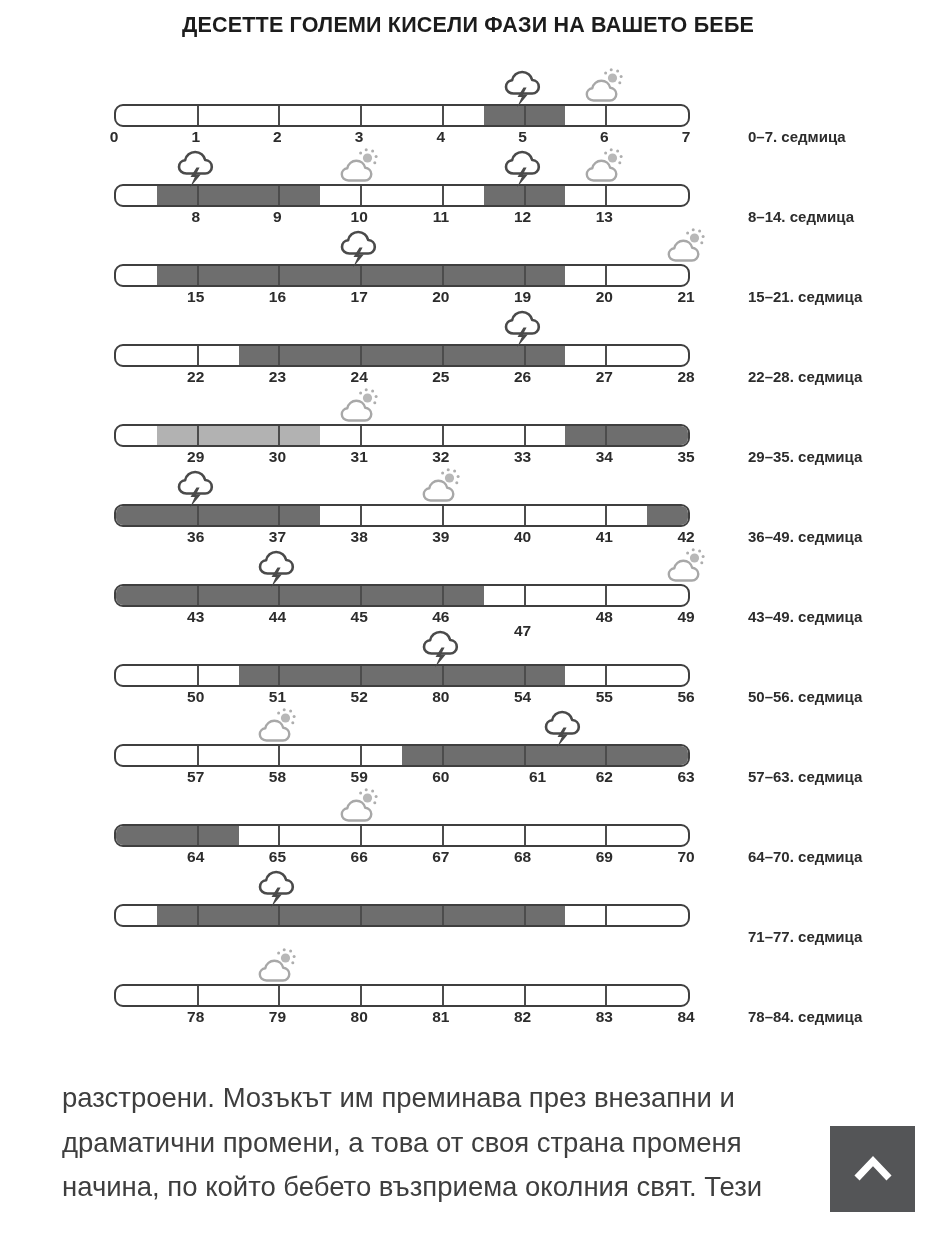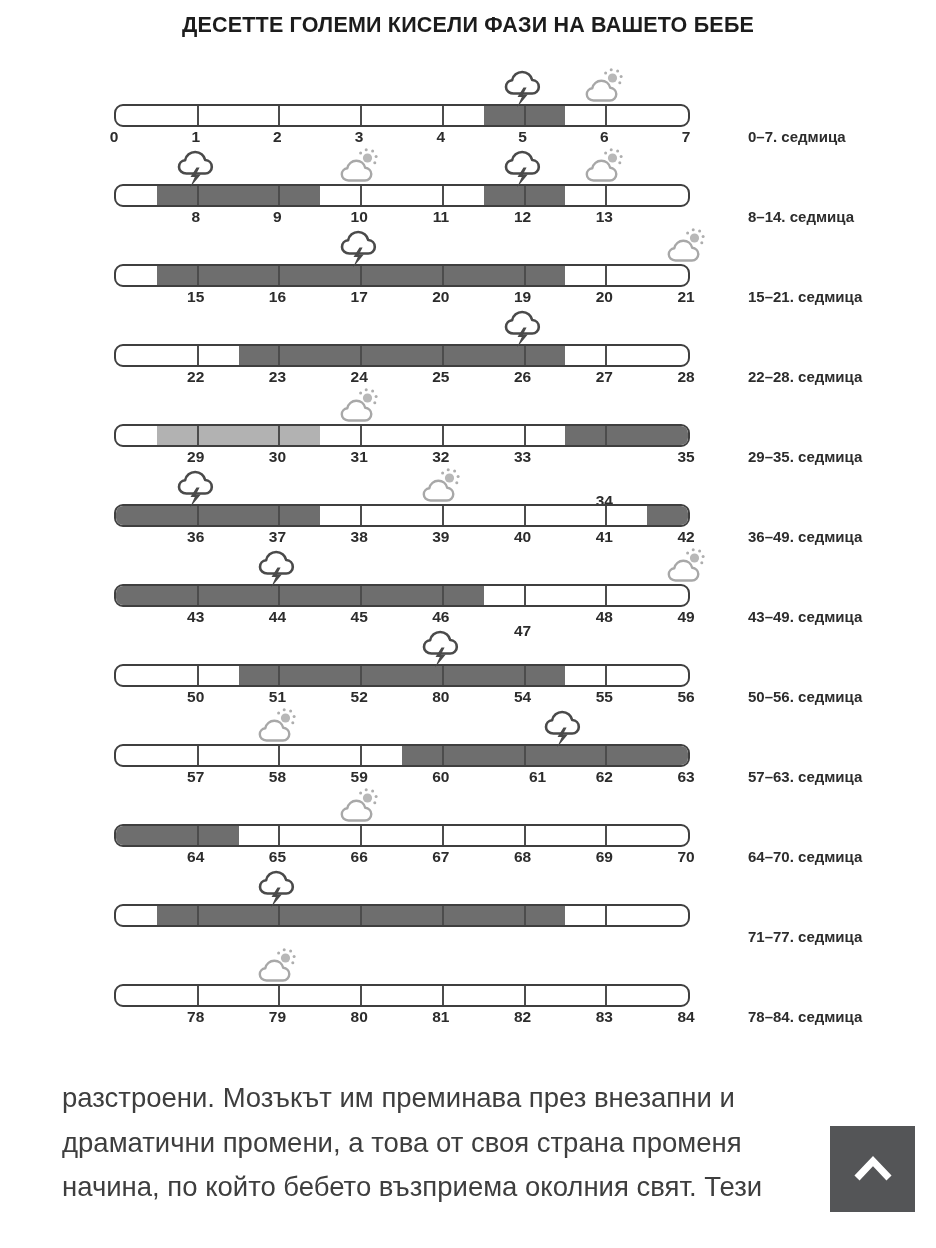--- a/index.html
+++ b/index.html
@@ -245,21 +245,21 @@
             <path d="M9.5,32.5 C5.5,32.5 2.8,29.7 2.8,26.3 C2.8,23.1 5.1,20.6 8.3,20.3 C9.1,15.9 12.9,12.8 17.3,12.8 C21.7,12.8 25.3,15.6 26.2,19.8 C29.6,20 32.3,22.7 32.3,26.1 C32.3,29.6 29.5,32.5 26,32.5 Z" fill="#ffffff" stroke="#a8a8a8" stroke-width="2.4" stroke-linejoin="round"></path>
           </svg>
         </span>
       </div>
       <div class="labels">
         <span class="wk" style="left: 14.2857%;">29</span>
         <span class="wk" style="left: 28.5714%;">30</span>
         <span class="wk" style="left: 42.8571%;">31</span>
         <span class="wk" style="left: 57.1429%;">32</span>
         <span class="wk" style="left: 71.4286%;">33</span>
-        <span class="wk" style="left: 85.7143%; margin-top: 44px;">34</span>
+        <span class="wk" style="left: 85.7143%;">34</span>
         <span class="wk" style="left: 100%;">35</span>
       </div>
       <div class="caption">29–35. седмица</div>
     </div>
     <div class="row">
       <div class="bar">
         <div class="seg dark" style="left: 0%; width: 35.7143%;"></div>
         <div class="seg dark" style="left: 92.8571%; width: 7.14286%;"></div>
         <div class="tick" style="left: calc(14.2857% - 1px);"></div>
         <div class="tick" style="left: calc(28.5714% - 1px);"></div>

